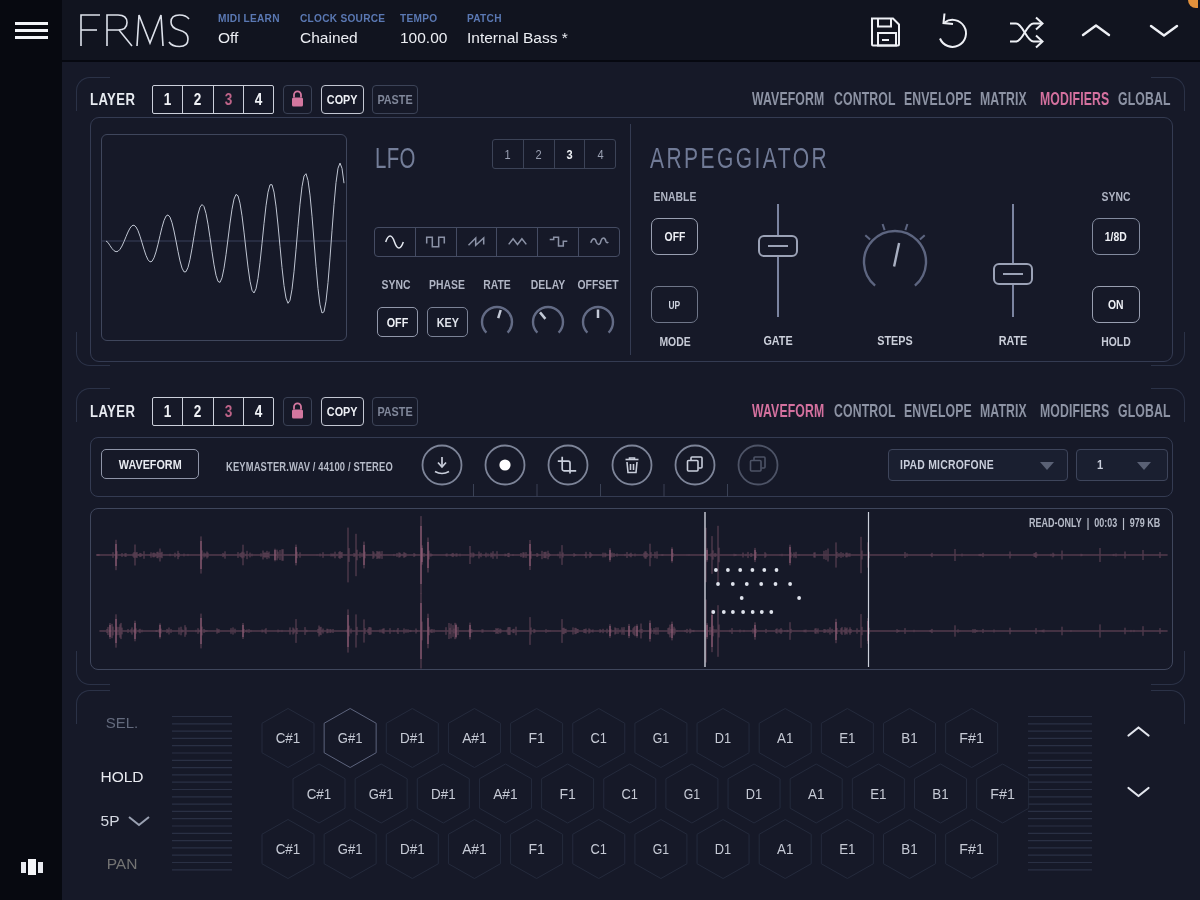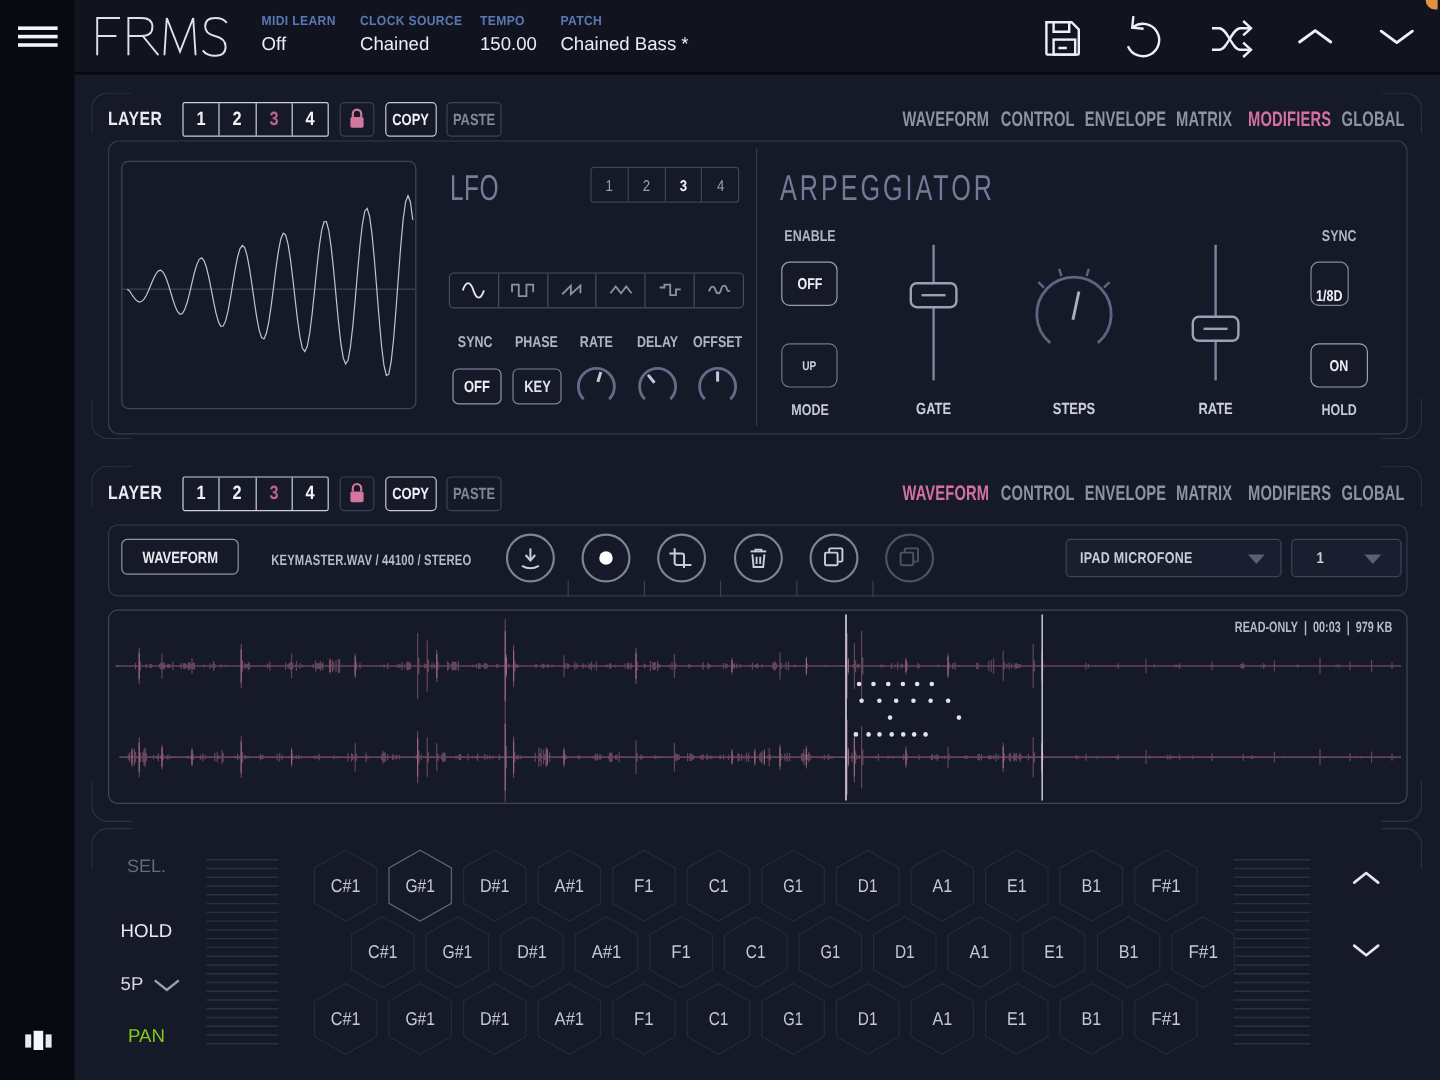--- a/index.html
+++ b/index.html
@@ -20,23 +20,23 @@
           <path d="M45,20 L58,36"></path>
 <path d="M63,36 L65,5 L76,33 L87,5 L89,36"></path>
 <path d="M115,9 Q112,5 105.5,5 Q97,5 97,12 Q97,18 105,20 Q114,22 114,29 Q114,36.5 105.5,36.5 Q98,36.5 95,32"></path>
 </g>
       </svg>
       <span style="position:absolute;left:218px;top:12px;font-size:11px;color:#5a78b3;font-weight:700;letter-spacing:0.3px;transform:scaleX(0.92);transform-origin:0 0;white-space:nowrap">MIDI LEARN</span>
       <span style="position:absolute;left:218px;top:29px;font-size:15.5px;color:#eceef3;font-weight:400;white-space:nowrap">Off</span>
       <span style="position:absolute;left:300px;top:12px;font-size:11px;color:#5a78b3;font-weight:700;letter-spacing:0.3px;transform:scaleX(0.92);transform-origin:0 0;white-space:nowrap">CLOCK SOURCE</span>
       <span style="position:absolute;left:300px;top:29px;font-size:15.5px;color:#eceef3;font-weight:400;white-space:nowrap">Chained</span>
       <span style="position:absolute;left:400px;top:12px;font-size:11px;color:#5a78b3;font-weight:700;letter-spacing:0.3px;transform:scaleX(0.92);transform-origin:0 0;white-space:nowrap">TEMPO</span>
-      <span style="position:absolute;left:400px;top:29px;font-size:15.5px;color:#eceef3;font-weight:400;white-space:nowrap">150.00</span>
+      <span style="position:absolute;left:400px;top:29px;font-size:15.5px;color:#eceef3;font-weight:400;white-space:nowrap">100.00</span>
       <span style="position:absolute;left:467px;top:12px;font-size:11px;color:#5a78b3;font-weight:700;letter-spacing:0.3px;transform:scaleX(0.92);transform-origin:0 0;white-space:nowrap">PATCH</span>
-      <span style="position:absolute;left:467px;top:29px;font-size:15.5px;color:#eceef3;font-weight:400;white-space:nowrap">Chained Bass *</span>
+      <span style="position:absolute;left:467px;top:29px;font-size:15.5px;color:#eceef3;font-weight:400;white-space:nowrap">Internal Bass *</span>
       <svg style="position:absolute;left:855px;top:0" width="345" height="62" viewBox="0 0 345 62">
 <g fill="none" stroke="#eef0f5" stroke-width="2">
 <path d="M17,18.5 h21 l6,6 V44.5 a1,1 0 0 1 -1,1 H18 a1,1 0 0 1 -1,-1 Z"></path>
 <path d="M23,18.5 v8 h13 v-8"></path>
           <rect x="23" y="33" width="18" height="12.5"></rect>
           <path d="M27,40 h7"></path>
 <path d="M89.5,22.5 a13.5,13.5 0 1 1 -4.5,16"></path>
           <path d="M89.5,13.5 l-1,9.5 l9.5,1" stroke-width="2"></path>
 <path d="M155,23.5 h6 c7,0 10.5,18 17.5,18 h7.5"></path>
 <path d="M155,41.5 h6 c7,0 10.5,-18 17.5,-18 h7.5"></path>
@@ -179,21 +179,21 @@
       <path d="M905.4,230.1 L907.4,224.0" stroke="#5d6580" stroke-width="2"></path>
       <path d="M919.9,239.6 L924.7,235.2" stroke="#5d6580" stroke-width="2"></path>
       <path d="M894.1,266.4 L899.1,242.9" stroke="#a8afc1" stroke-width="2.4"></path>
     </svg>
     <span style="position:absolute;left:895px;top:333px;font-size:13.5px;color:#ccd0db;font-weight:700;letter-spacing:0px;transform:translateX(-50%) scaleX(0.8);white-space:nowrap">STEPS</span>
     <div style="position:absolute;left:1012px;top:204px;width:1.5px;height:113px;background:#7b84a0"></div>
     <div style="position:absolute;left:993px;top:263px;width:40px;height:22px;border:2px solid #9ba2b6;border-radius:6px;background:#161928"></div>
     <div style="position:absolute;left:1003px;top:273px;width:20px;height:2px;background:#9ba2b6"></div>
     <span style="position:absolute;left:1013px;top:333px;font-size:13.5px;color:#ccd0db;font-weight:700;letter-spacing:0px;transform:translateX(-50%) scaleX(0.8);white-space:nowrap">RATE</span>
     <span style="position:absolute;left:1116px;top:189px;font-size:13px;color:#b0b5c4;font-weight:700;letter-spacing:0px;transform:translateX(-50%) scaleX(0.8);white-space:nowrap">SYNC</span>
-    <div style="position:absolute;left:1092px;top:218px;width:32px;height:37px;border:1.5px solid #828a9e;border-radius:7px;display:flex;align-items:flex-end;justify-content:center;font-size:13px;font-weight:700;color:#eef0f5">
+    <div style="position:absolute;left:1092px;top:218px;width:48px;height:37px;border:1.5px solid #828a9e;border-radius:7px;display:flex;align-items:center;justify-content:center;font-size:13px;font-weight:700;color:#eef0f5">
       <span style="transform:scaleX(.8)">1/8D</span>
     </div>
     <div style="position:absolute;left:1092px;top:286px;width:48px;height:37px;border:1.5px solid #999fb1;border-radius:7px;display:flex;align-items:center;justify-content:center;font-size:13px;font-weight:700;color:#eef0f5">
       <span style="transform:scaleX(.8)">ON</span>
     </div>
     <span style="position:absolute;left:1116px;top:334px;font-size:13px;color:#c6cad6;font-weight:700;letter-spacing:0px;transform:translateX(-50%) scaleX(0.8);white-space:nowrap">HOLD</span>
 <div style="position:absolute;left:76px;top:388px;width:34px;height:34px;border-left:1px solid #2b3247;border-top:1px solid #2b3247;border-top-left-radius:14px"></div>
     <div style="position:absolute;left:1151px;top:388px;width:34px;height:34px;border-right:1px solid #2b3247;border-top:1px solid #2b3247;border-top-right-radius:14px"></div>
     <div style="position:absolute;left:76px;top:651px;width:34px;height:34px;border-left:1px solid #2b3247;border-bottom:1px solid #2b3247;border-bottom-left-radius:14px"></div>
     <div style="position:absolute;left:1151px;top:651px;width:34px;height:34px;border-right:1px solid #2b3247;border-bottom:1px solid #2b3247;border-bottom-right-radius:14px"></div>
@@ -309,21 +309,21 @@
       <circle cx="771.3" cy="612" r="1.9" fill="#dfe3ec"></circle>
     </svg>
 <div style="position:absolute;left:76px;top:690px;width:34px;height:34px;border-left:1px solid #2b3247;border-top:1px solid #2b3247;border-top-left-radius:14px"></div>
     <div style="position:absolute;left:1151px;top:690px;width:34px;height:34px;border-right:1px solid #2b3247;border-top:1px solid #2b3247;border-top-right-radius:14px"></div>
     <span style="position:absolute;left:122px;top:714px;font-size:15px;color:#636a7d;transform:translateX(-50%);white-space:nowrap">SEL.</span>
     <span style="position:absolute;left:122px;top:768px;font-size:15.5px;color:#e9ebf1;transform:translateX(-50%);white-space:nowrap">HOLD</span>
     <span style="position:absolute;left:110px;top:812px;font-size:15.5px;color:#d4d8e1;transform:translateX(-50%);white-space:nowrap">5P</span>
     <svg style="position:absolute;left:126px;top:814px" width="26" height="14" viewBox="0 0 26 14">
       <path d="M3,3 l10,8 l10,-8" fill="none" stroke="#9aa1b2" stroke-width="2"></path>
     </svg>
-    <span style="position:absolute;left:122px;top:855px;font-size:15.5px;color:#84cc16;transform:translateX(-50%);white-space:nowrap">PAN</span>
+    <span style="position:absolute;left:122px;top:855px;font-size:15.5px;color:#737373;transform:translateX(-50%);white-space:nowrap">PAN</span>
     <svg style="position:absolute;left:0;top:685px" width="1200" height="215" viewBox="0 685 1200 215">
       <path d="M172,716.5 H232" stroke="#2a3044" stroke-width="1.2"></path>
       <path d="M1028,716.5 H1092" stroke="#2a3044" stroke-width="1.2"></path>
       <path d="M172,723.8 H232" stroke="#2a3044" stroke-width="1.2"></path>
       <path d="M1028,723.8 H1092" stroke="#2a3044" stroke-width="1.2"></path>
       <path d="M172,731.1 H232" stroke="#2a3044" stroke-width="1.2"></path>
       <path d="M1028,731.1 H1092" stroke="#2a3044" stroke-width="1.2"></path>
       <path d="M172,738.4 H232" stroke="#2a3044" stroke-width="1.2"></path>
       <path d="M1028,738.4 H1092" stroke="#2a3044" stroke-width="1.2"></path>
       <path d="M172,745.7 H232" stroke="#2a3044" stroke-width="1.2"></path>

